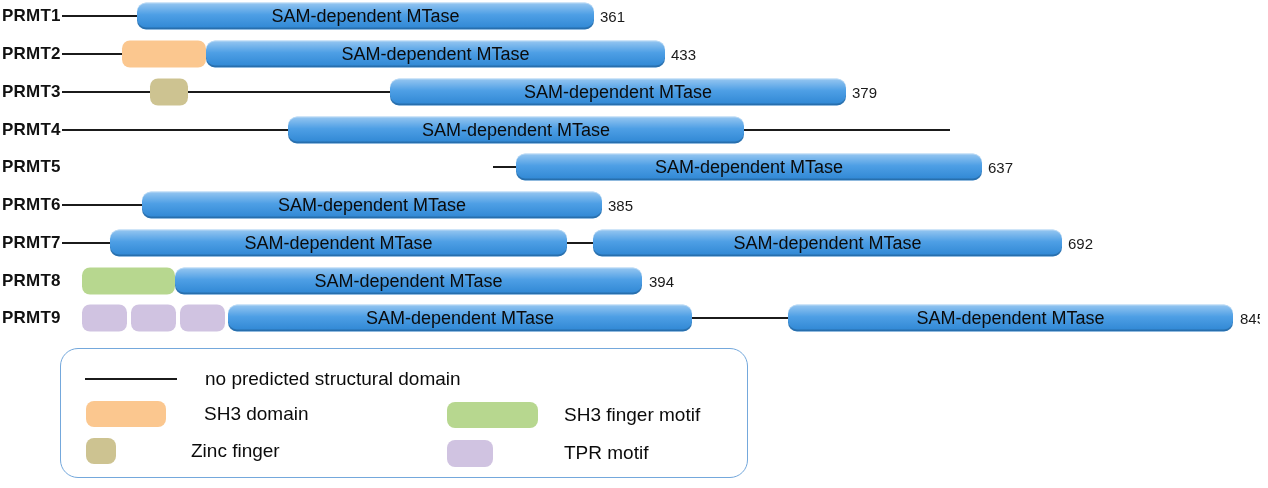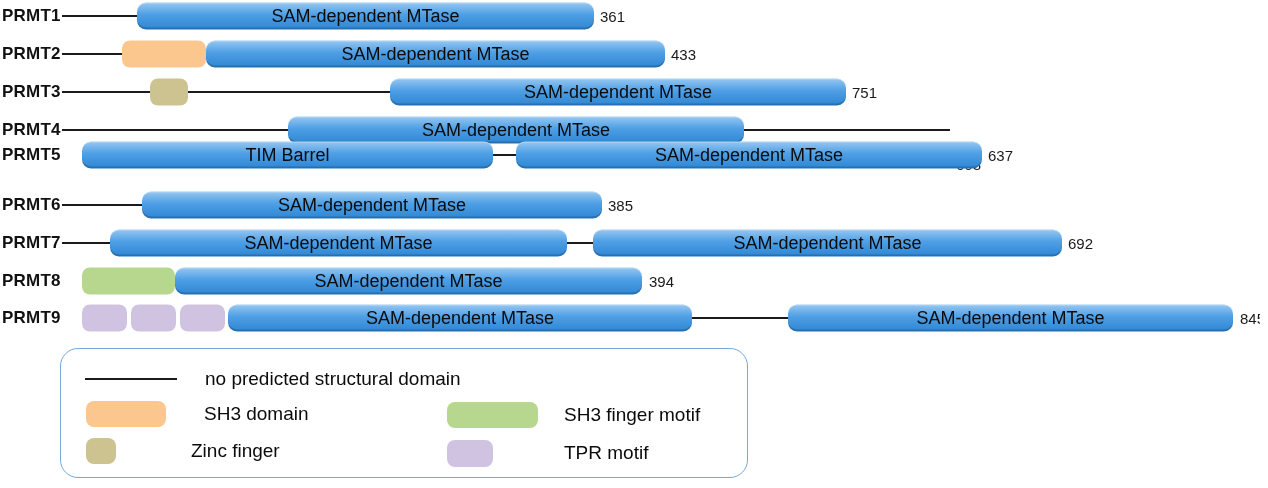--- a/index.html
+++ b/index.html
@@ -124,32 +124,31 @@
         <div class="motif" style="left: 122px; width: 84px; background: var(--sh3-domain);"></div>
         <div class="domain" style="left: 206px; width: 459px;">SAM-dependent MTase</div>
         <div class="endnum" style="left: 671px;">433</div>
       </div>
       <div class="prow" style="top: 73px;">
         <div class="pname">PRMT3</div>
         <div class="linker" style="left: 62px; width: 88px;"></div>
         <div class="motif" style="left: 150px; width: 38px; background: var(--zinc-finger);"></div>
         <div class="linker" style="left: 188px; width: 202px;"></div>
         <div class="domain" style="left: 390px; width: 456px;">SAM-dependent MTase</div>
-        <div class="endnum" style="left: 852px;">751</div>
+        <div class="endnum" style="left: 852px;">379</div>
       </div>
       <div class="prow" style="top: 111px;">
         <div class="pname">PRMT4</div>
         <div class="linker" style="left: 62px; width: 226px;"></div>
         <div class="domain" style="left: 288px; width: 456px;">SAM-dependent MTase</div>
         <div class="linker" style="left: 744px; width: 206px;"></div>
         <div class="endnum" style="left: 956px; margin-top: 34px;">608</div>
       </div>
-      <div class="prow" style="top: 136px;">
+      <div class="prow" style="top: 148px;">
         <div class="pname">PRMT5</div>
-        <div class="domain" style="left: 82px; width: 411px;">TIM Barrel</div>
         <div class="linker" style="left: 493px; width: 23px;"></div>
         <div class="domain" style="left: 516px; width: 466px;">SAM-dependent MTase</div>
         <div class="endnum" style="left: 988px;">637</div>
       </div>
       <div class="prow" style="top: 186px;">
         <div class="pname">PRMT6</div>
         <div class="linker" style="left: 62px; width: 80px;"></div>
         <div class="domain" style="left: 142px; width: 460px;">SAM-dependent MTase</div>
         <div class="endnum" style="left: 608px;">385</div>
       </div>

